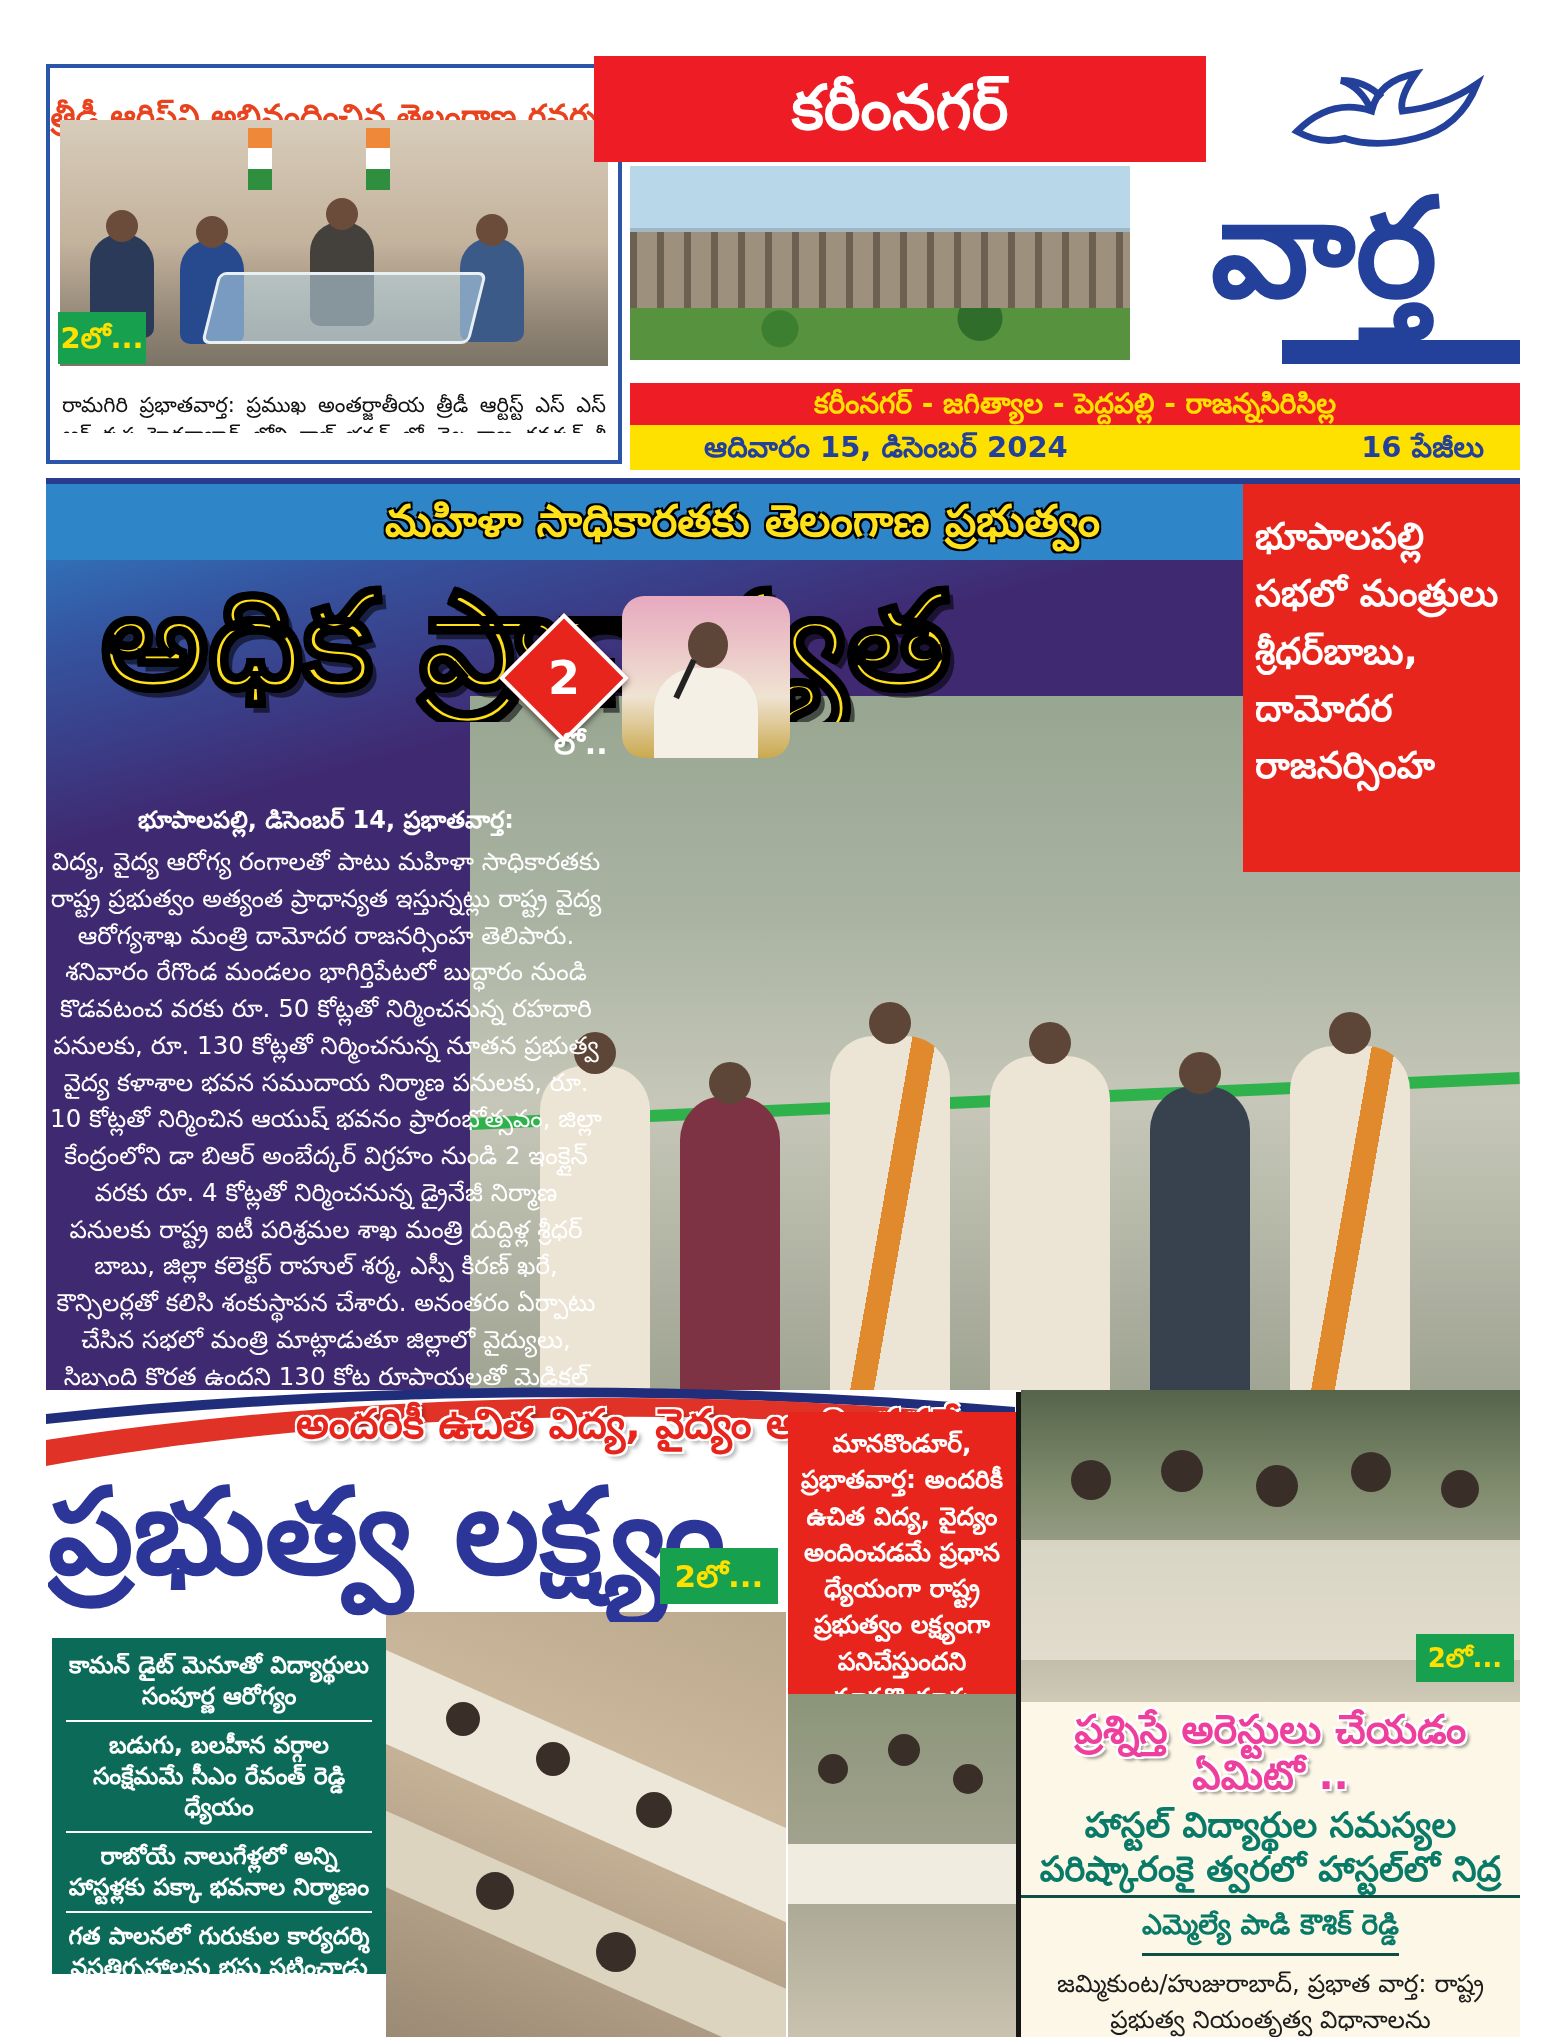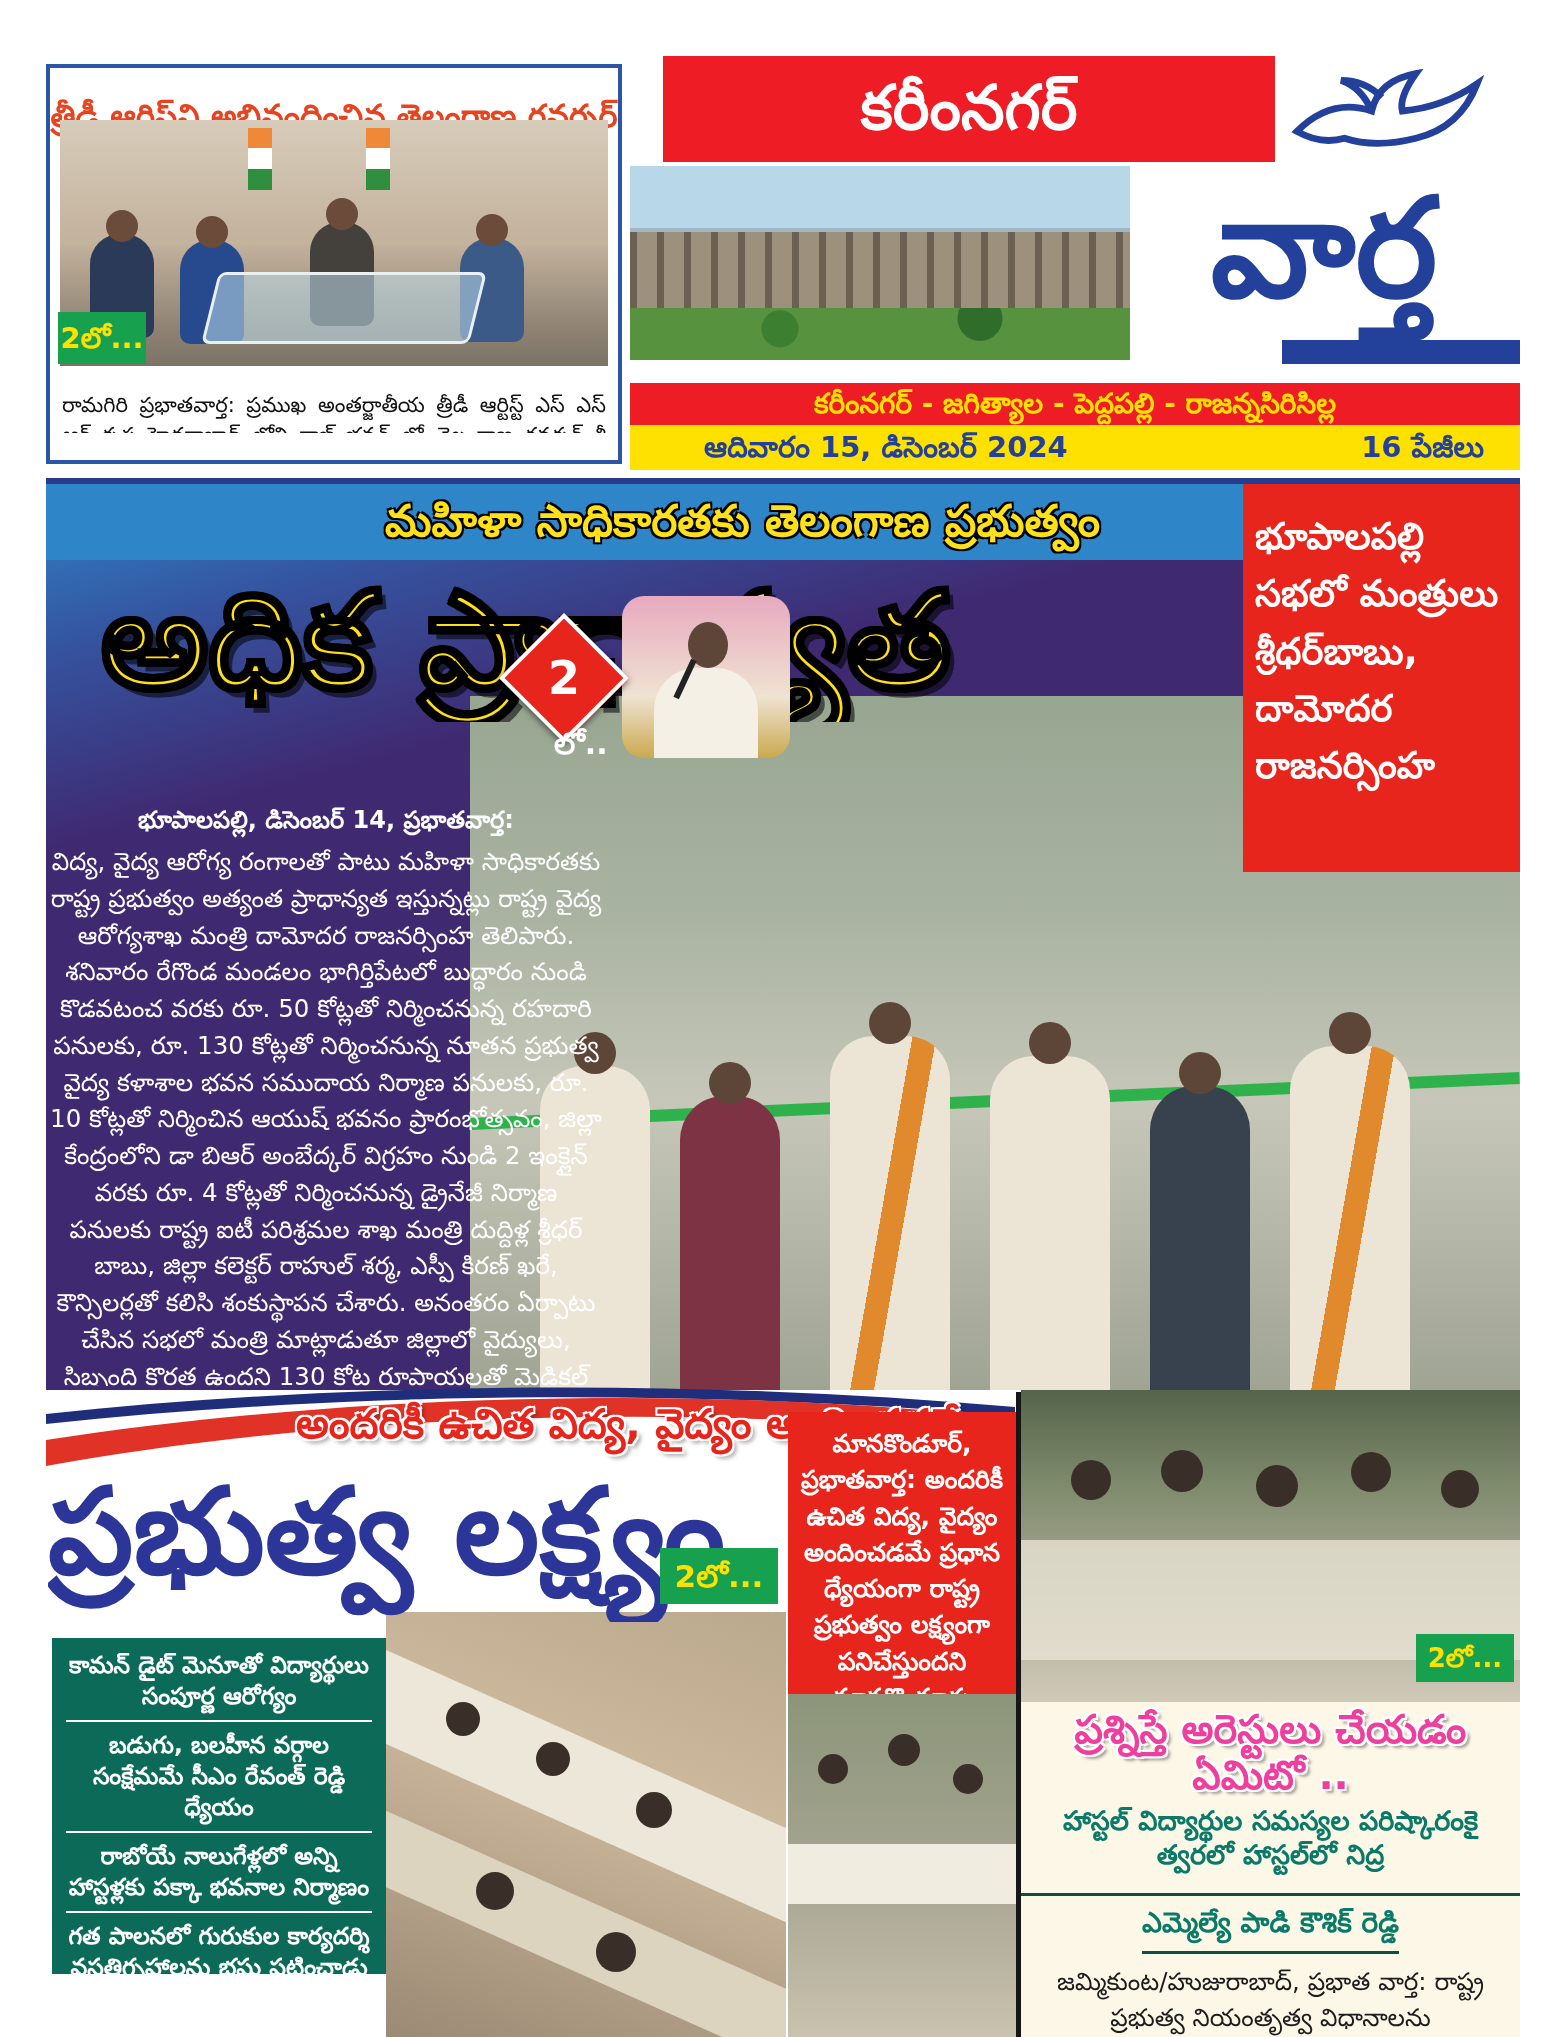--- a/index.html
+++ b/index.html
@@ -18,21 +18,21 @@
            background:linear-gradient(180deg,#f0883a 0 33%,#fff 33% 66%,#2f8f3f 66% 100%);}
   .glass{position:absolute;left:150px;top:152px;width:262px;height:66px;background:rgba(190,220,235,.55);
          border:3px solid #e8f0f4;border-radius:8px;transform:skewX(-14deg);}
   .person{position:absolute;width:64px;height:104px;border-radius:30px 30px 10px 10px;background:#2c3a5a;}
   .person::before{content:"";position:absolute;top:-24px;left:16px;width:32px;height:32px;border-radius:50%;background:#6b4c3a;}
   #tl-jump{left:8px;top:244px;width:88px;height:52px;font-size:29px;line-height:52px;}
   #tl-body{position:absolute;left:12px;right:12px;top:302px;bottom:6px;font-size:21px;line-height:1.42;
            color:#111;text-align:justify;overflow:hidden;}
 
   
-  #mast-red{position:absolute;left:663px;top:56px;width:612px;height:106px;background:#ee1c25;color:#fff;
+  #mast-red{position:absolute;left:594px;top:56px;width:612px;height:106px;background:#ee1c25;color:#fff;
             font-weight:bold;font-size:62px;text-align:center;line-height:104px;overflow:hidden;}
   #dove{position:absolute;left:1254px;top:60px;width:266px;height:102px;}
   #dam{position:absolute;left:630px;top:166px;width:500px;height:194px;overflow:hidden;
        background:linear-gradient(180deg,#b8d8ea 0 32%,#9fb7c4 32% 36%,#a79a88 36% 100%);}
   #dam-wall{position:absolute;left:0;top:66px;width:100%;height:76px;background:
        repeating-linear-gradient(90deg,rgba(55,45,35,.45) 0 7px,rgba(180,168,150,.2) 7px 27px),#978a77;}
   #dam-green{position:absolute;left:0;bottom:0;width:100%;height:52px;
        background:radial-gradient(circle at 70% 20%,#2f6e2a 0 22px,transparent 23px),
                   radial-gradient(circle at 30% 40%,#3d7f31 0 18px,transparent 19px),#57923f;}
   #vaarta{position:absolute;left:1128px;top:150px;width:392px;height:212px;color:#23409a;font-weight:bold;
@@ -109,22 +109,22 @@
 
   
   #br-photo{position:absolute;left:1021px;top:1390px;width:499px;height:312px;overflow:hidden;
       background:linear-gradient(180deg,#55644a 0%,#7e8a6c 30%,#b4b2a0 72%,#cfc9b6 100%);}
   #br-jump{left:1416px;top:1634px;width:98px;height:48px;font-size:26px;line-height:48px;}
   #br-block{position:absolute;left:1021px;top:1702px;width:499px;height:335px;background:#fcf7e6;
       text-align:center;overflow:hidden;}
   #br-head{margin:4px 2px 0;font-size:40px;font-weight:bold;color:#ee3f9e;line-height:1.15;
       text-shadow:-2px -2px 0 #fff,2px -2px 0 #fff,-2px 2px 0 #fff,2px 2px 0 #fff,4px 4px 3px rgba(90,90,90,.55);}
   .center-row{width:100%;text-align:center;}
-  #br-sub{display:inline-block;margin-top:6px;font-size:27px;font-weight:bold;color:#0a7a68;line-height:1.25;
-      border-bottom:3px solid #0d4f44;padding-bottom:21px;}
+  #br-sub{display:inline-block;margin-top:6px;font-size:35px;font-weight:bold;color:#0a7a68;line-height:1.25;
+      border-bottom:3px solid #0d4f44;padding-bottom:3px;}
   #br-by{display:inline-block;margin-top:10px;font-size:28px;font-weight:bold;color:#0a7a68;
       border-bottom:3px solid #0d4f44;padding-bottom:5px;}
   #br-body{margin-top:10px;padding:0 10px;font-size:24.5px;line-height:1.5;color:#1c1c1c;text-align:center;}
 </style>
 </head>
 <body>
 
 <div id="page">
 
   <section id="tl-box">

